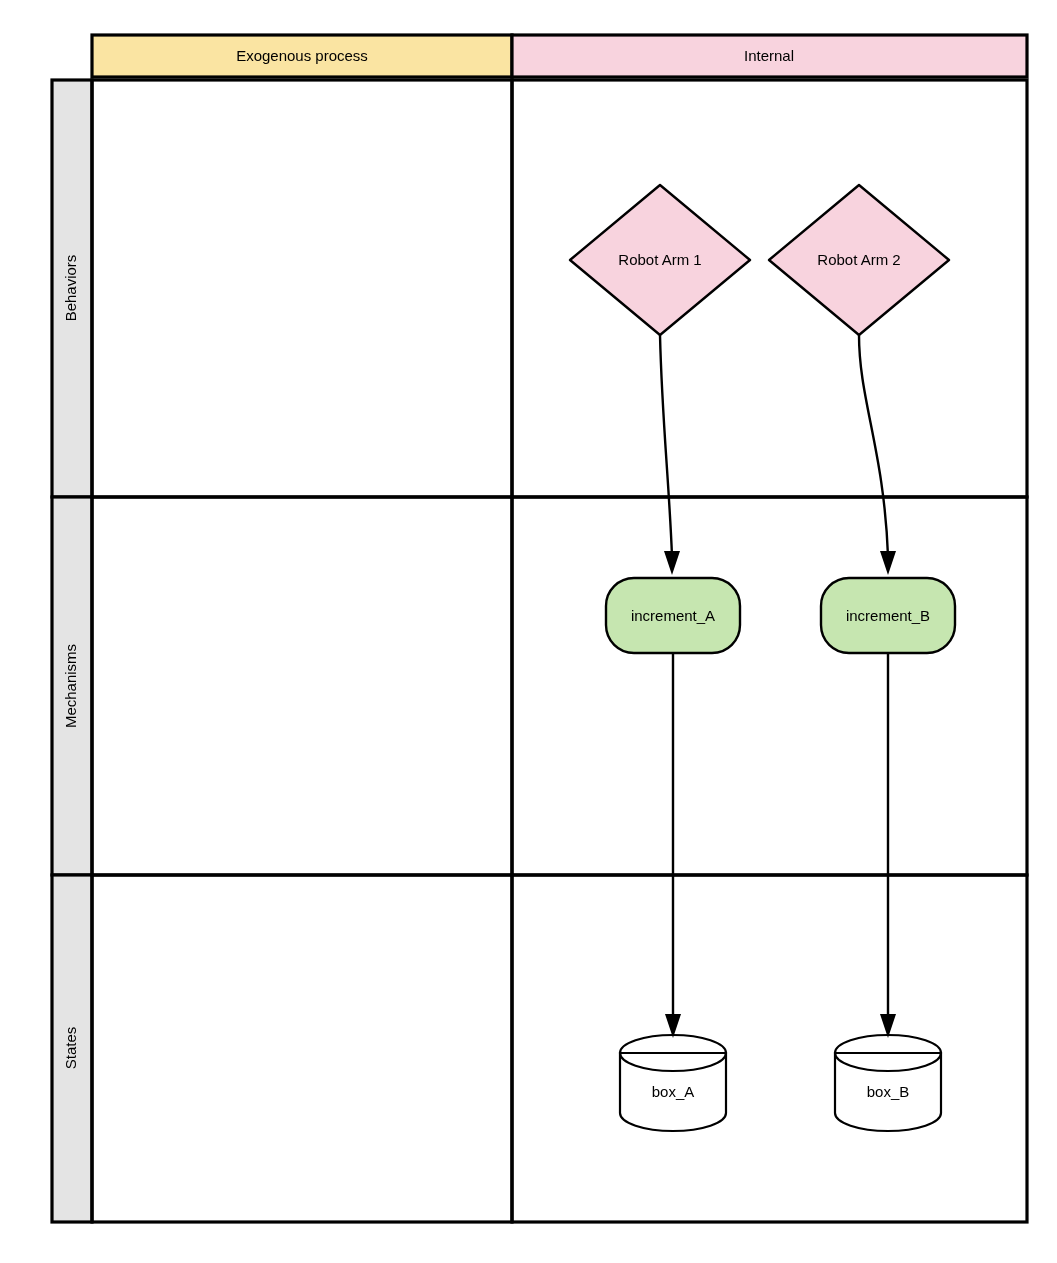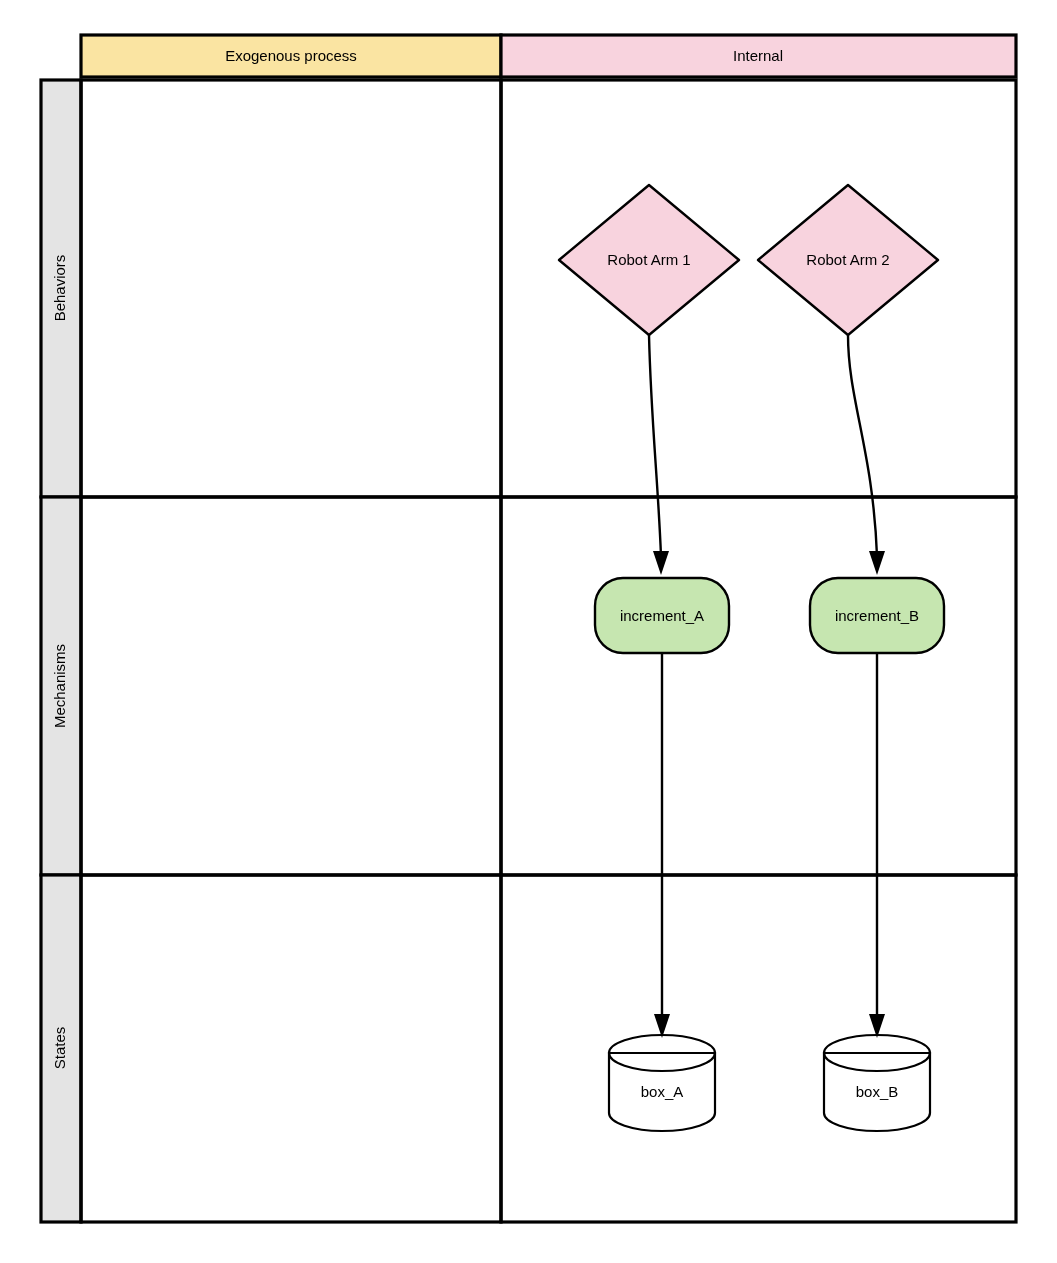--- a/index.html
+++ b/index.html
@@ -9,21 +9,21 @@
   }
   body {
     width: 1057px;
     height: 1263px;
     position: relative;
     font-family: "Liberation Sans", sans-serif;
     overflow: hidden;
   }
   #diagram-root {
     position: absolute;
-    left: 1px;
+    left: 12px;
     top: 0;
     width: 931px;
     height: 1263px;
   }
   svg.diagram-canvas {
     position: absolute;
     left: 0;
     top: 0;
     width: 1057px;
     height: 1263px;

